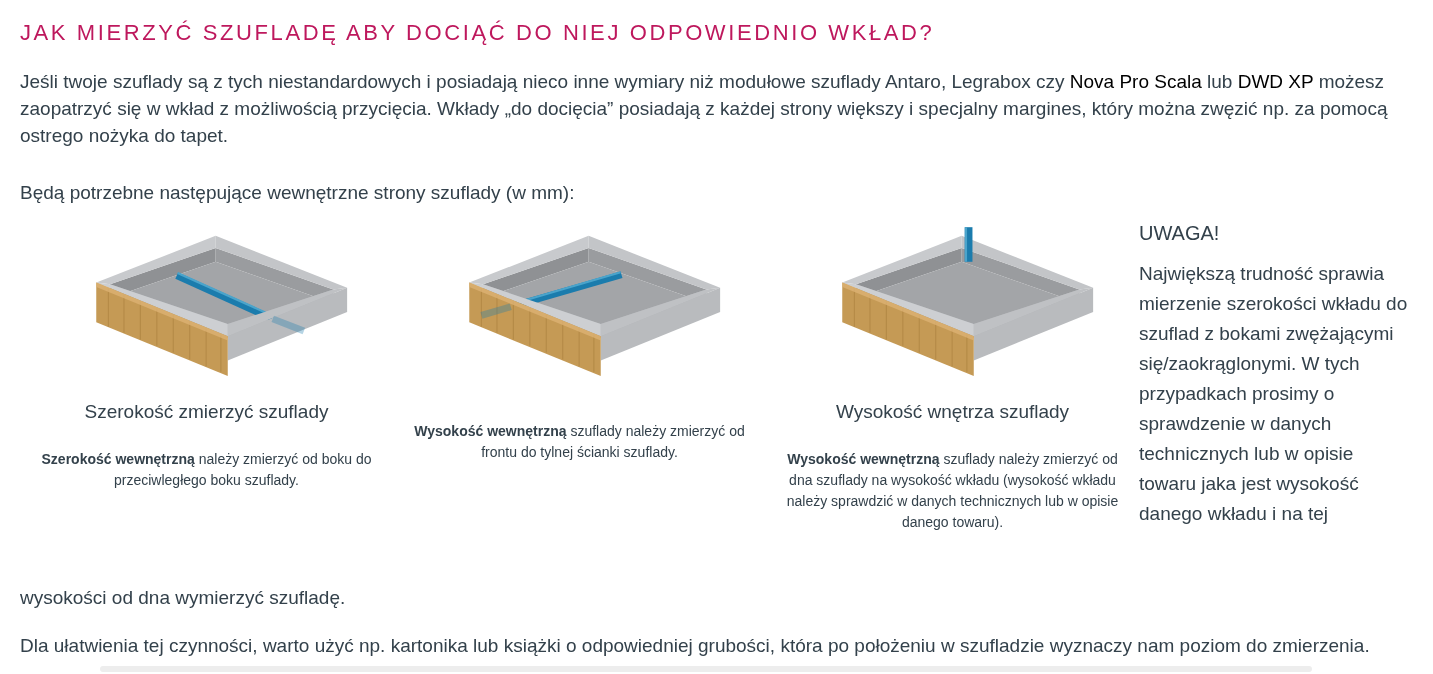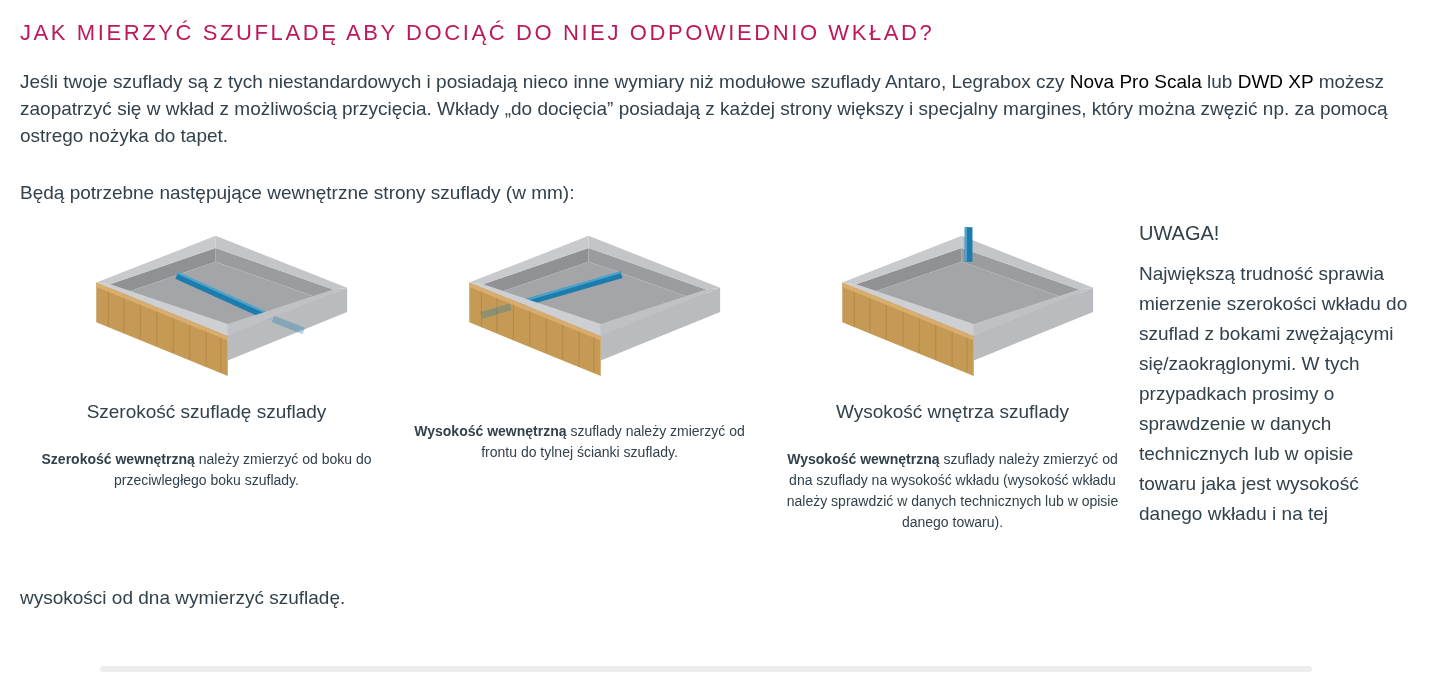--- a/index.html
+++ b/index.html
@@ -79,21 +79,21 @@
               <line x1="122" y1="100" x2="122" y2="143"></line>
             <line x1="141" y1="107" x2="141" y2="151"></line>
               <line x1="160" y1="115" x2="160" y2="159"></line>
             <line x1="179" y1="123" x2="179" y2="167"></line>
               <line x1="196" y1="130" x2="196" y2="173"></line>
           </g>
           <polygon points="52,70 204,132 204,137 52,75" fill="#dcb273" opacity="0.8"></polygon>
 
           <line x1="256" y1="112" x2="292" y2="126" stroke="#1b7cad" stroke-width="8" opacity="0.32"></line>
         </svg>
-        <div class="figure-caption">Szerokość szufladę szuflady</div>
+        <div class="figure-caption">Szerokość zmierzyć szuflady</div>
         <div class="figure-note"><b>Szerokość wewnętrzną</b><span> należy zmierzyć od boku do przeciwległego boku szuflady.</span></div>
       </div>
 
       <div class="figure">
         <svg width="312" height="173" viewBox="0 0 360 200">
           <polygon points="68,72 190,30 190,46 68,88" fill="#8f9194"></polygon>
           <polygon points="190,30 326,78 326,94 190,46" fill="#9a9c9f"></polygon>
           <polygon points="68,88 190,46 326,94 204,134" fill="#a3a5a8"></polygon>
           <polygon points="204,118 326,78 326,94 204,134" fill="#b4b6b9"></polygon>
           <polygon points="68,72 204,118 204,134 68,88" fill="#aeb0b3"></polygon>
@@ -158,16 +158,17 @@
     </div>
 
     <div class="warning-col">
       <div class="warning-title">UWAGA!</div>
       <div class="warning-text">Największą trudność sprawia mierzenie szerokości wkładu do szuflad z bokami zwężającymi się/zaokrąglonymi. W tych przypadkach prosimy o sprawdzenie w danych technicznych lub w opisie towaru jaka jest wysokość danego wkładu i na tej</div>
     </div>
   </div>
 
   <p class="continuation">wysokości od dna wymierzyć szufladę.</p>
 
+  <p class="closing">Dla ułatwienia tej czynności, warto użyć np. kartonika lub książki o odpowiedniej grubości, która po położeniu w szufladzie wyznaczy nam poziom do zmierzenia.</p>
 
 </div>
 
 <div class="bottom-divider"></div>
 
 </body></html>

